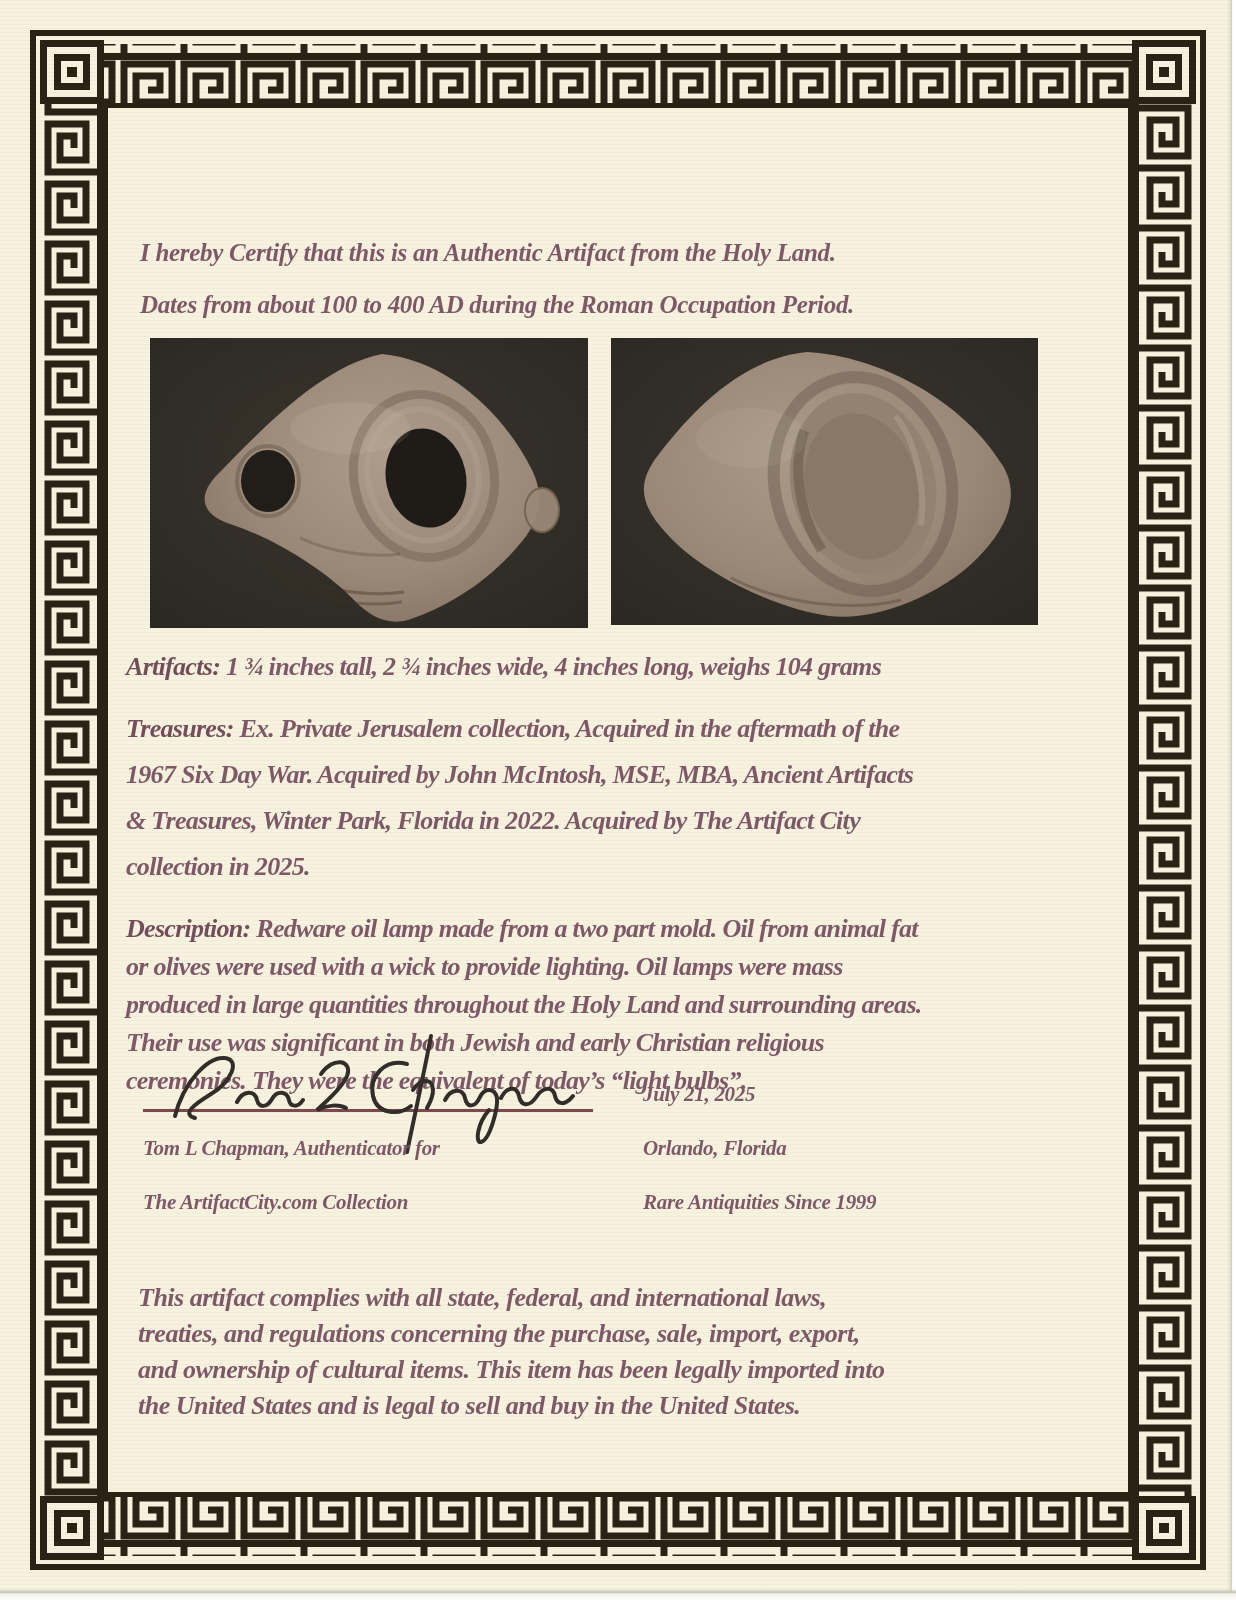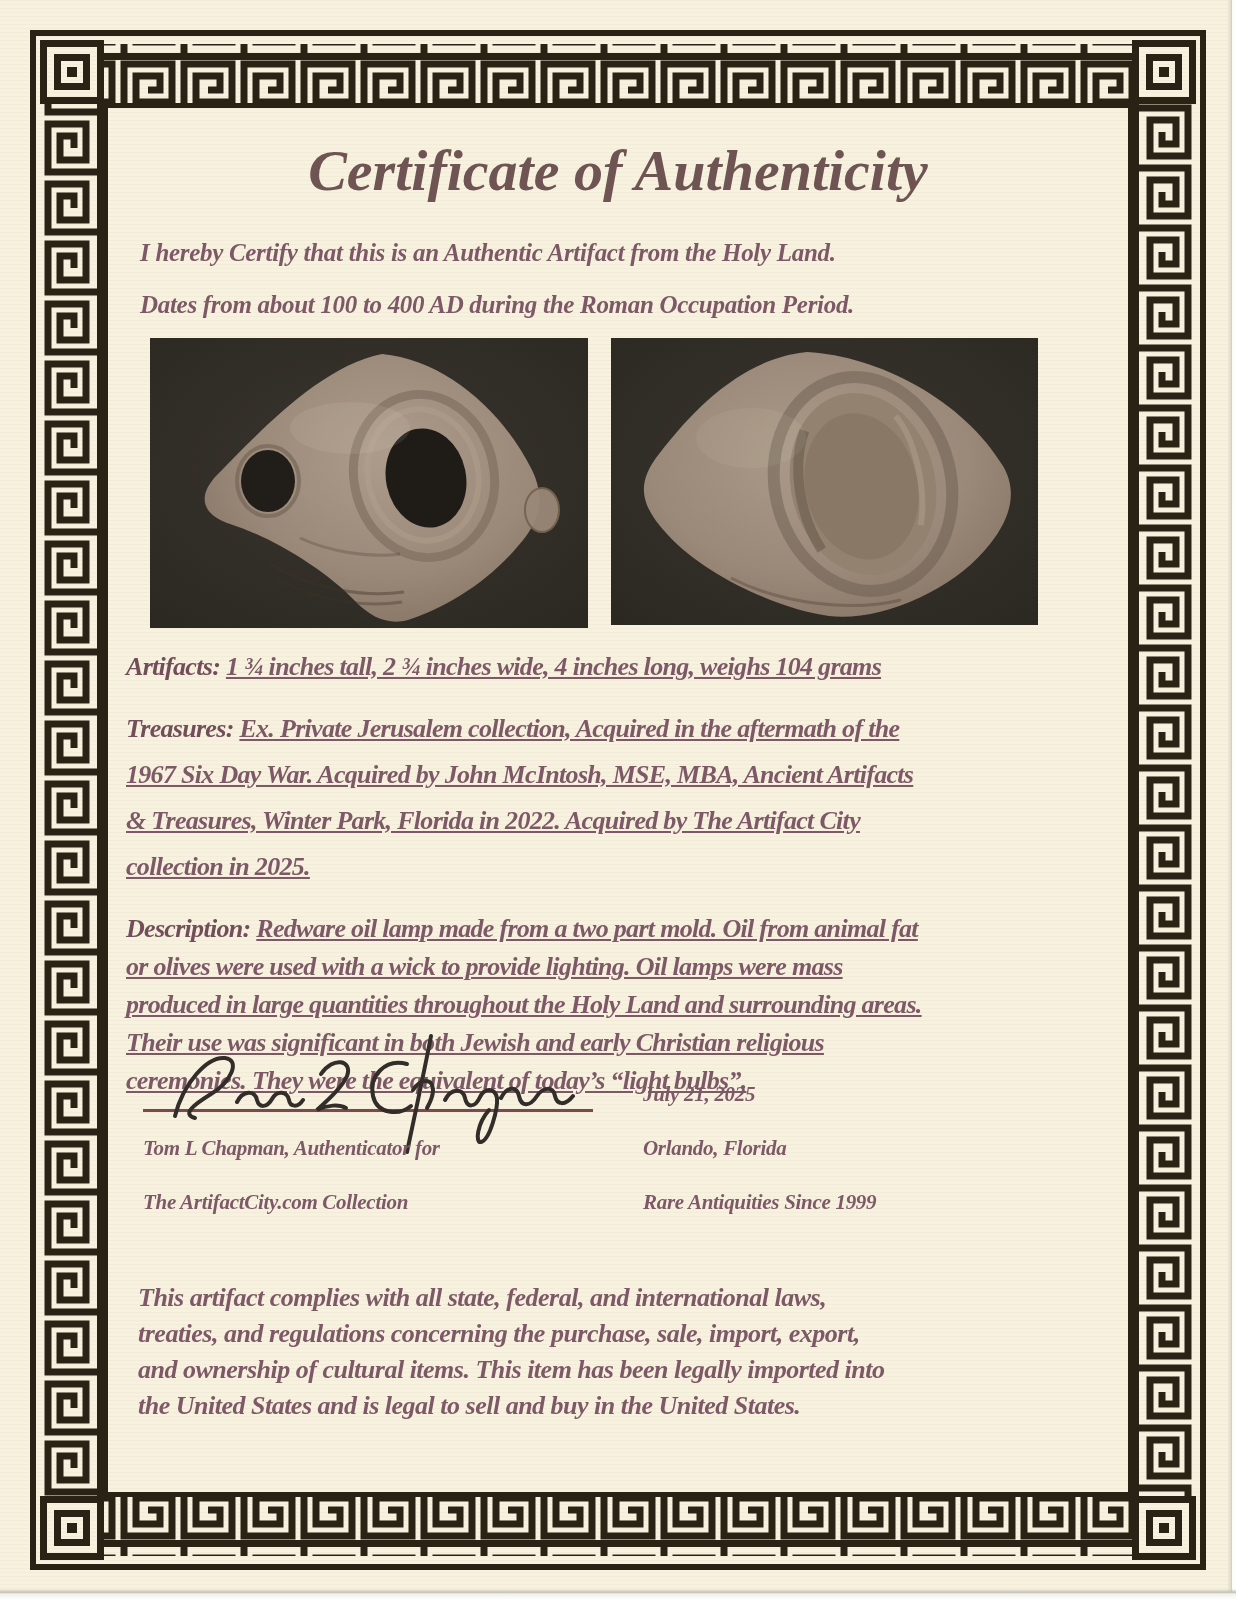--- a/index.html
+++ b/index.html
@@ -24,21 +24,21 @@
     position:absolute;left:140px;
     font-style:italic;font-weight:700;font-size:25px;line-height:1.2;
     color:#7d5968;letter-spacing:-0.3px;white-space:nowrap;
   }
   .para{
     position:absolute;left:126px;width:990px;
     font-style:italic;font-weight:700;font-size:26px;
     color:#7d5968;letter-spacing:-0.7px;
   }
   .para .lead{font-weight:700;color:#714e5a;}
-  .para .rest{white-space:pre-line;text-decoration:underline;}
+  .para .rest{white-space:pre-line;}
   .para-prov{line-height:46px;}
   .para-desc{line-height:38px;}
   .legal{
     position:absolute;left:138px;width:980px;top:1280px;
     font-style:italic;font-weight:700;font-size:26px;line-height:36px;
     color:#7d5968;letter-spacing:-0.5px;white-space:pre-line;
   }
   .photo{
     position:absolute;background:#34302a;overflow:hidden;
   }
@@ -93,21 +93,20 @@
     <g transform="translate(1192,104) rotate(90)">
       <rect x="0" y="0" width="1392" height="60" fill="url(#meander)"></rect>
     </g>
 
     <use href="#corner" transform="translate(40,40)"></use>
     <use href="#corner" transform="translate(1132,40)"></use>
     <use href="#corner" transform="translate(40,1496)"></use>
     <use href="#corner" transform="translate(1132,1496)"></use>
   </svg>
 
-  <div class="title">Certificate of Authenticity</div>
 
   <div class="intro" style="top:238px;">I hereby Certify that this is an Authentic Artifact from the Holy Land.</div>
   <div class="intro" style="top:290px;">Dates from about 100 to 400 AD during the Roman Occupation Period.</div>
 
   <div class="photo" style="left:150px;top:338px;width:438px;height:290px;">
     <svg width="438" height="290" viewBox="0 0 438 290">
       <defs>
         <radialGradient id="pbgL" cx="50%" cy="45%" r="75%">
           <stop offset="0%" stop-color="#3a362e"></stop>
             <stop offset="100%" stop-color="#2b2822"></stop>

